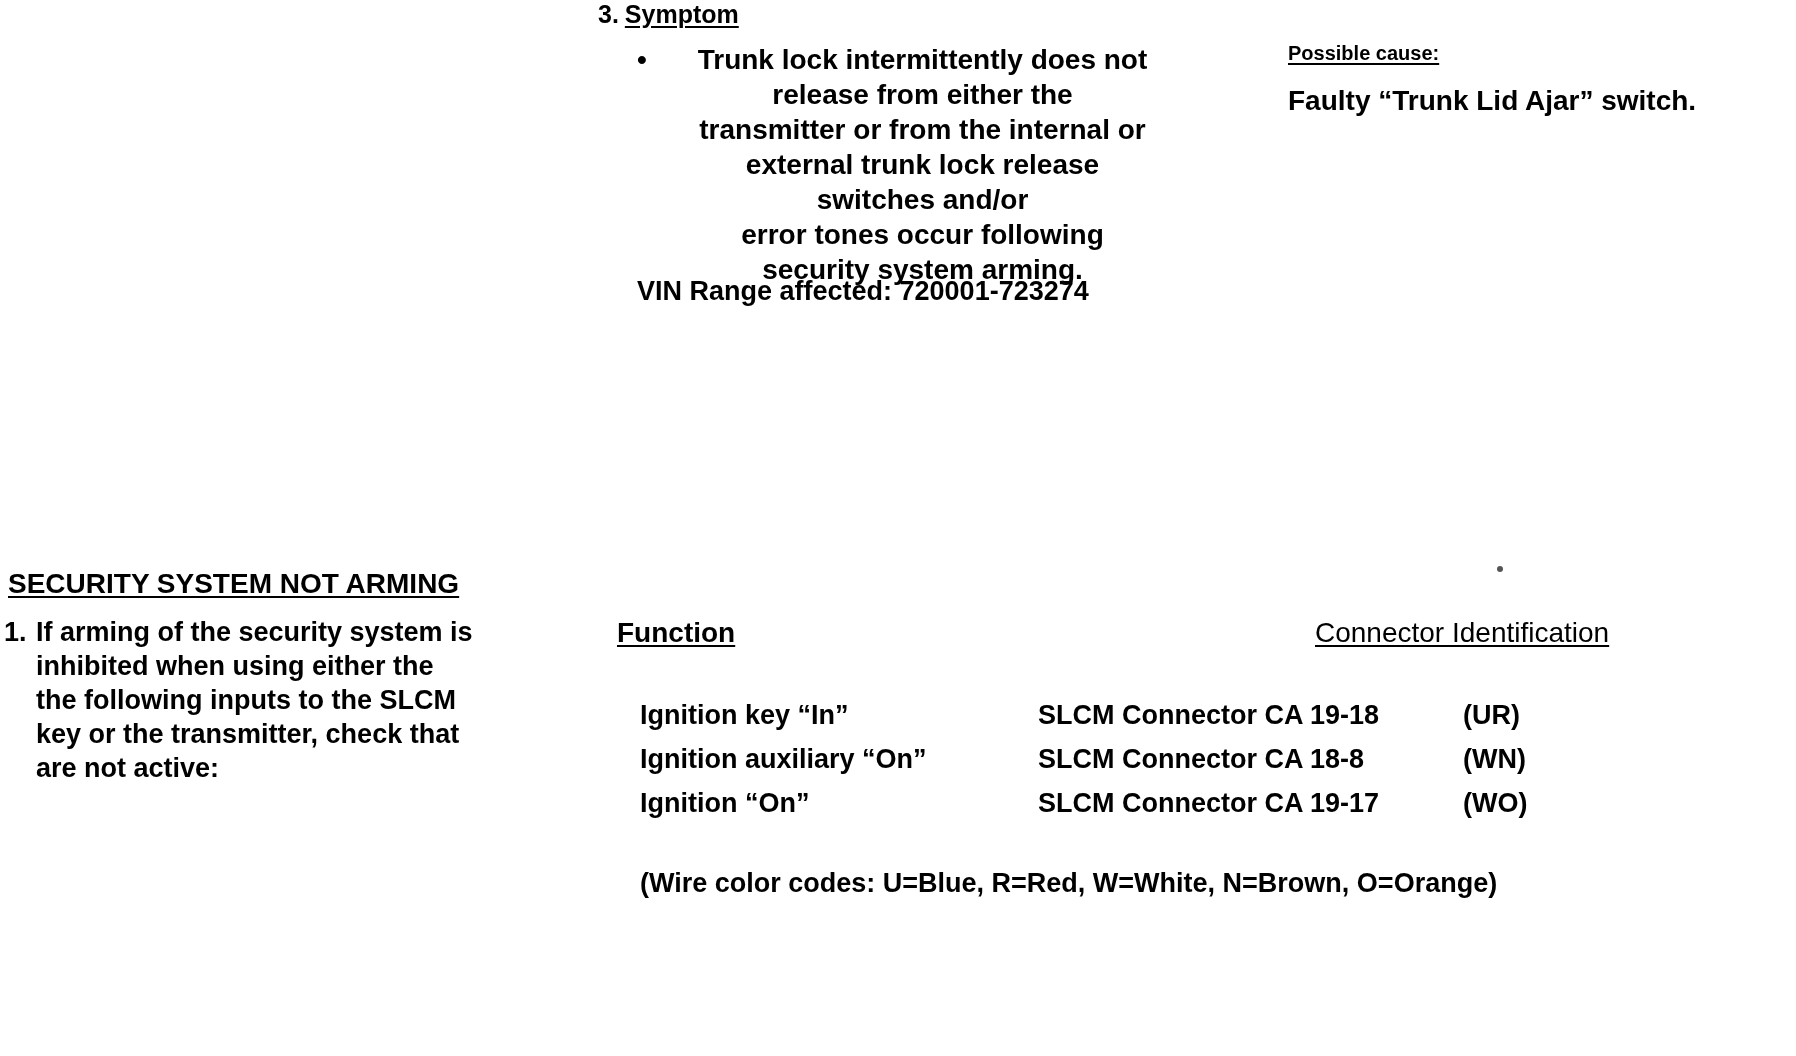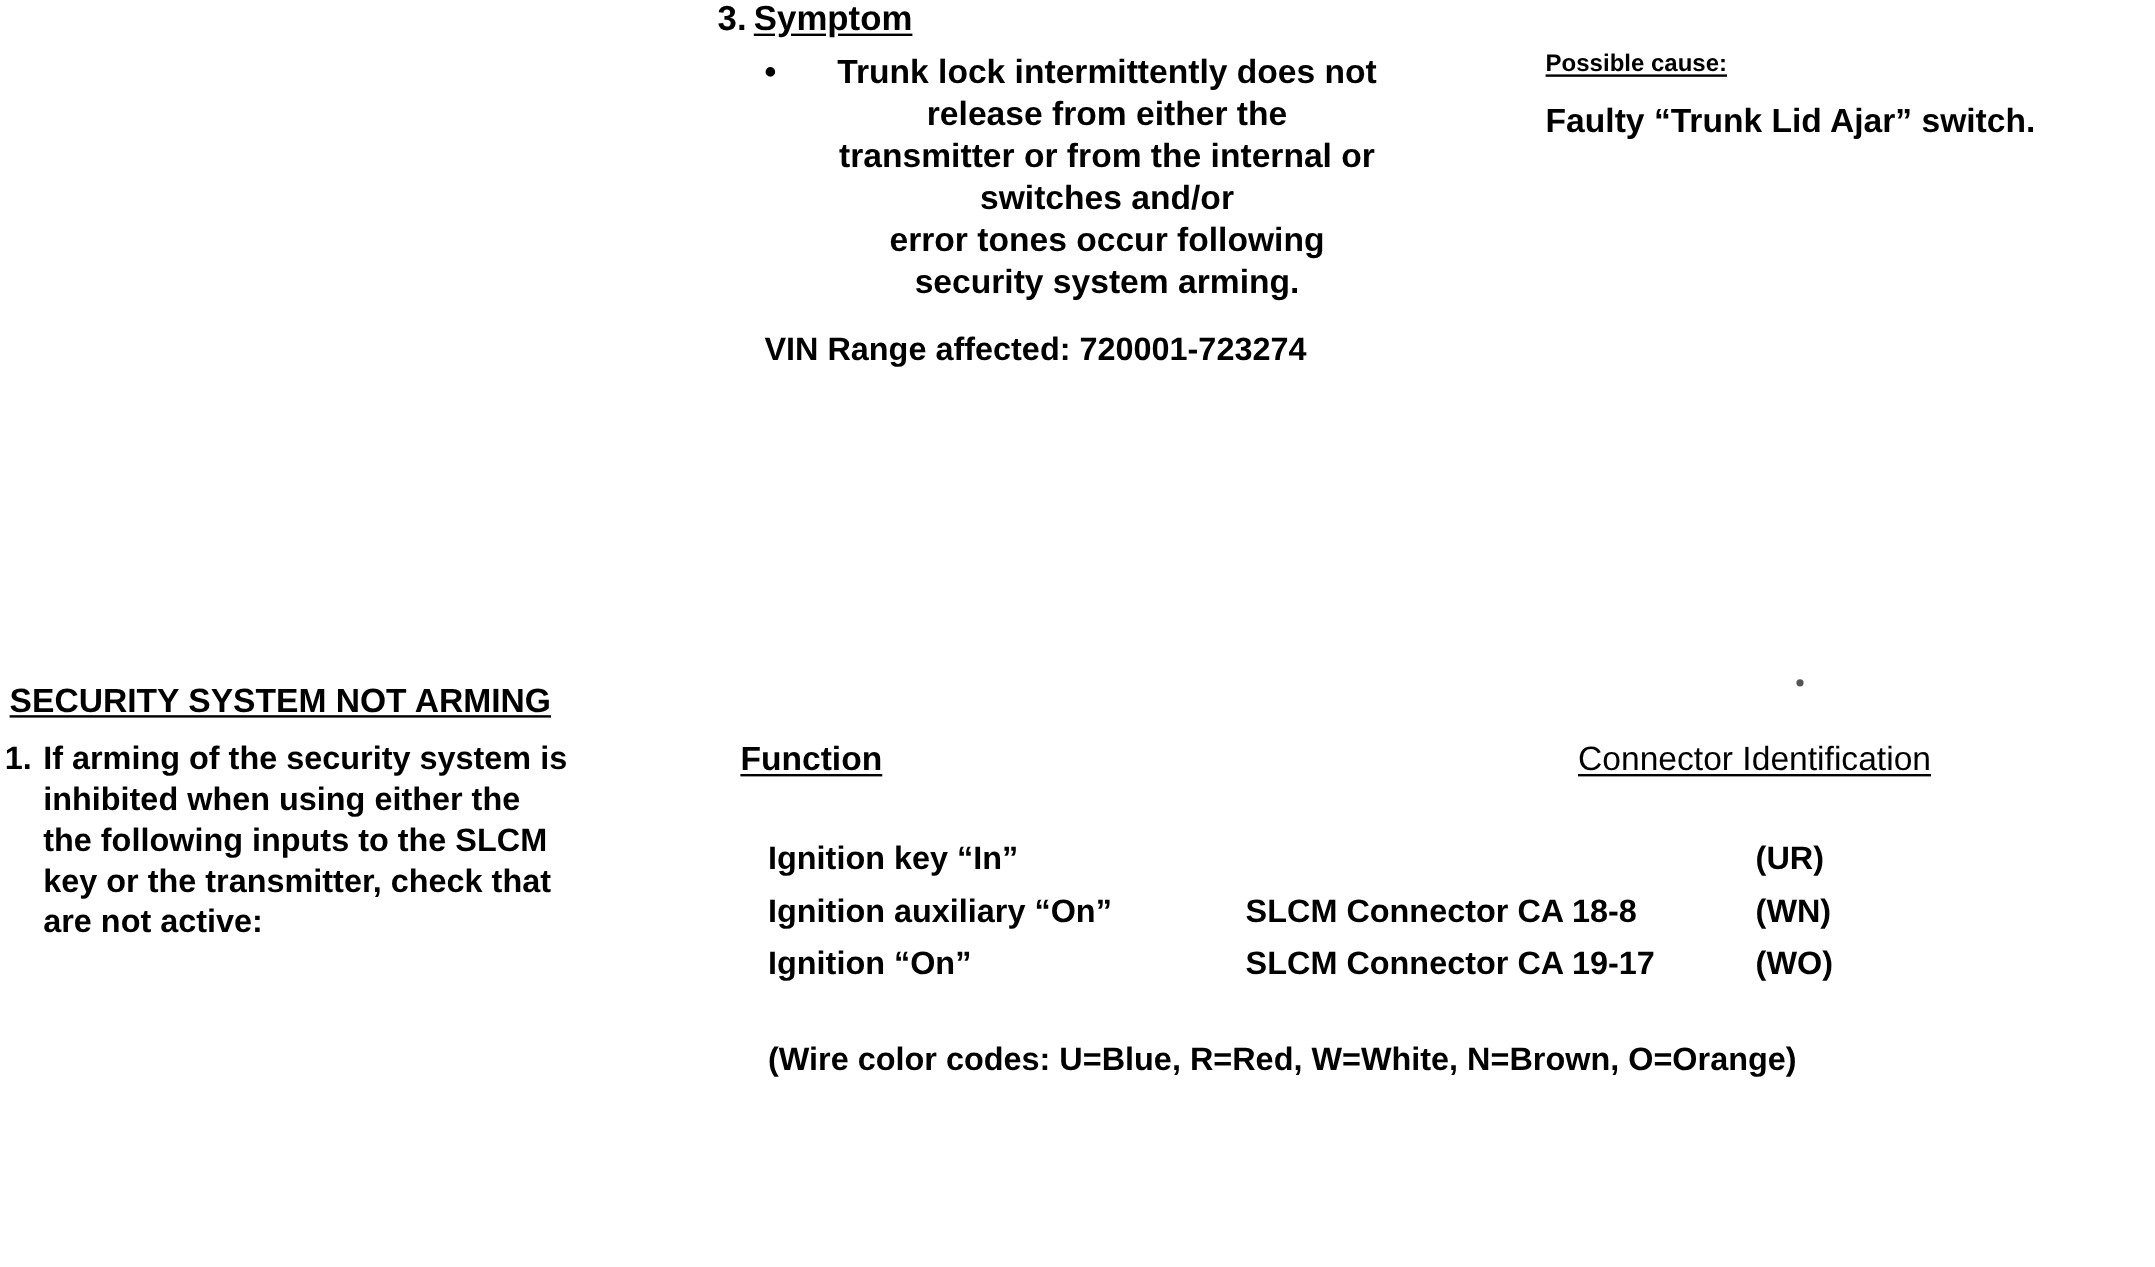--- a/index.html
+++ b/index.html
@@ -14,21 +14,21 @@
     font-family: "Liberation Sans", sans-serif;
     color: #000000;
     overflow: hidden;
   }
   .abs { position: absolute; }
 
   
   #symptom-heading {
     left: 598px;
     top: 0px;
-    font-size: 29px;
+    font-size: 25px;
     font-weight: bold;
     letter-spacing: 0px;
     white-space: nowrap;
   }
   #symptom-heading .num {
     display: inline-block;
     margin-right: 6px;
   }
   #symptom-heading .underlined {
     text-decoration: underline;
@@ -186,20 +186,21 @@
 <div class="abs" id="symptom-heading">
   <span class="num">3.</span><span class="underlined">Symptom</span>
 </div>
 
 <div class="abs" id="symptom-bullet">
   <span class="dot">•</span>
   <span class="txt">
     <span class="line">Trunk lock intermittently does not</span>
     <span class="line">release from either the</span>
     <span class="line">transmitter or from the internal or</span>
+    <span class="line">external trunk lock release</span>
     <span class="line">switches and/or</span>
     <span class="line">error tones occur following</span>
     <span class="line">security system arming.</span>
   </span>
 </div>
 
 <div class="abs" id="vin-range">VIN Range affected: 720001-723274</div>
 
 <div class="abs" id="possible-cause-heading">Possible cause:</div>
 <div class="abs" id="possible-cause-text">Faulty “Trunk Lid Ajar” switch.</div>
@@ -218,20 +219,21 @@
     <span class="line">are not active:</span>
   </span>
 </div>
 
 <div class="abs" id="function-header">Function</div>
 <div class="abs" id="connector-header">Connector Identification</div>
 
 <div class="abs" id="signal-table">
   <div class="row">
     <span class="fn">Ignition key “In”</span>
+    <span class="conn">SLCM Connector CA 19-18</span>
     <span class="code">(UR)</span>
   </div>
   <div class="row">
     <span class="fn">Ignition auxiliary “On”</span>
     <span class="conn">SLCM Connector CA 18-8</span>
     <span class="code">(WN)</span>
   </div>
   <div class="row">
     <span class="fn">Ignition “On”</span>
     <span class="conn">SLCM Connector CA 19-17</span>

